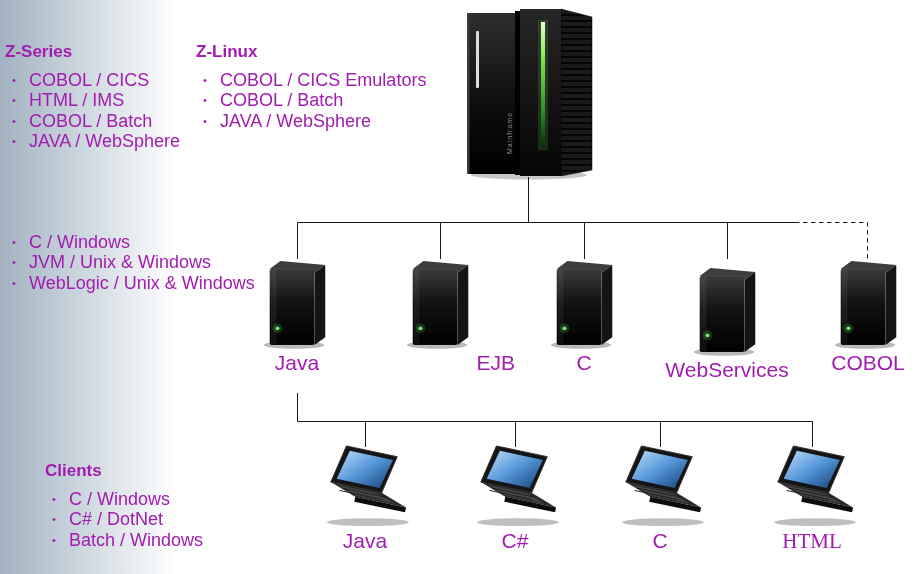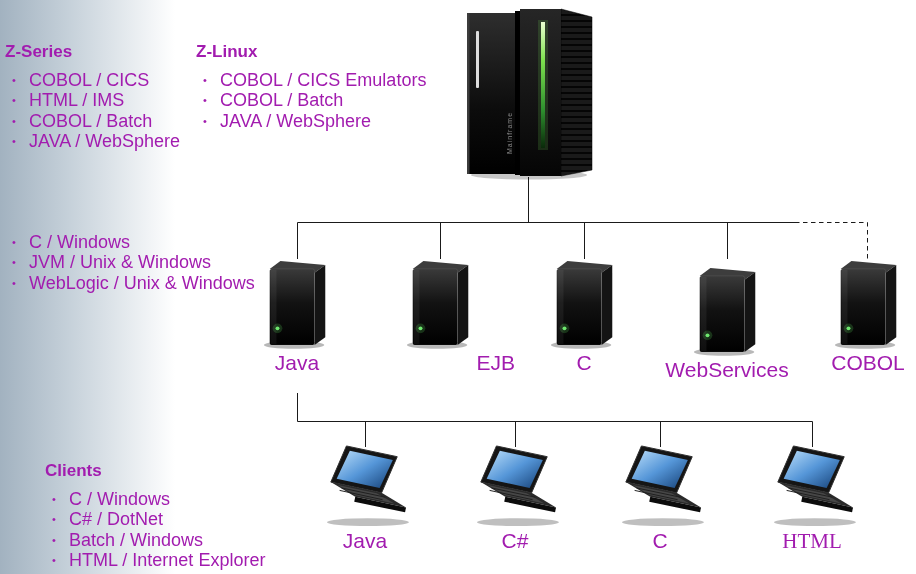--- a/index.html
+++ b/index.html
@@ -142,21 +142,20 @@
       <li>WebLogic / Unix &amp; Windows</li>
     </ul>
   </section>
 
   <section class="txt" id="clients-section">
     <h2>Clients</h2>
     <ul>
       <li>C / Windows</li>
       <li>C# / DotNet</li>
       <li>Batch / Windows</li>
-      <li>HTML / Internet Explorer</li>
     </ul>
   </section>
 
   <div class="mainframe-wrap">
     <svg width="150" height="176" viewBox="0 0 150 176">
       <ellipse cx="76" cy="171" rx="58" ry="4.5" fill="rgba(0,0,0,0.22)"></ellipse>
       <polygon points="108,5 139,13 139,166 108,172" fill="url(#ventPat)" stroke="#000" stroke-width="0.5"></polygon>
       <rect x="14" y="9" width="48" height="161" fill="url(#mfL)"></rect>
       <rect x="14" y="9" width="2.5" height="161" fill="#3c3c3c"></rect>
       <rect x="23" y="27" width="3" height="57" rx="1" fill="#dddddd"></rect>

